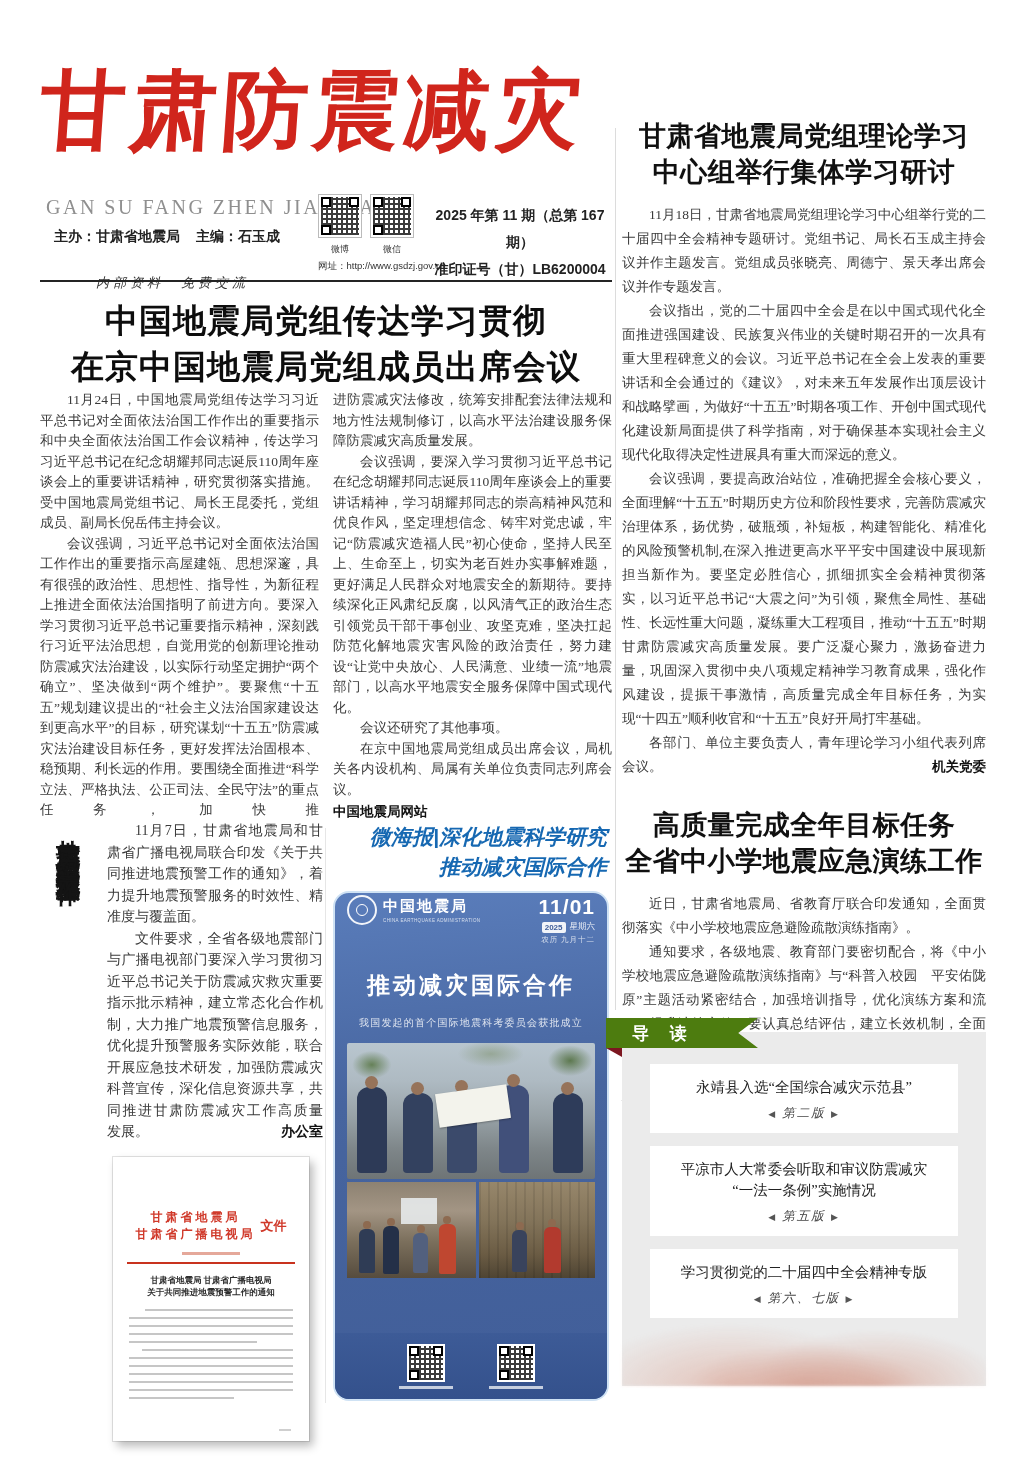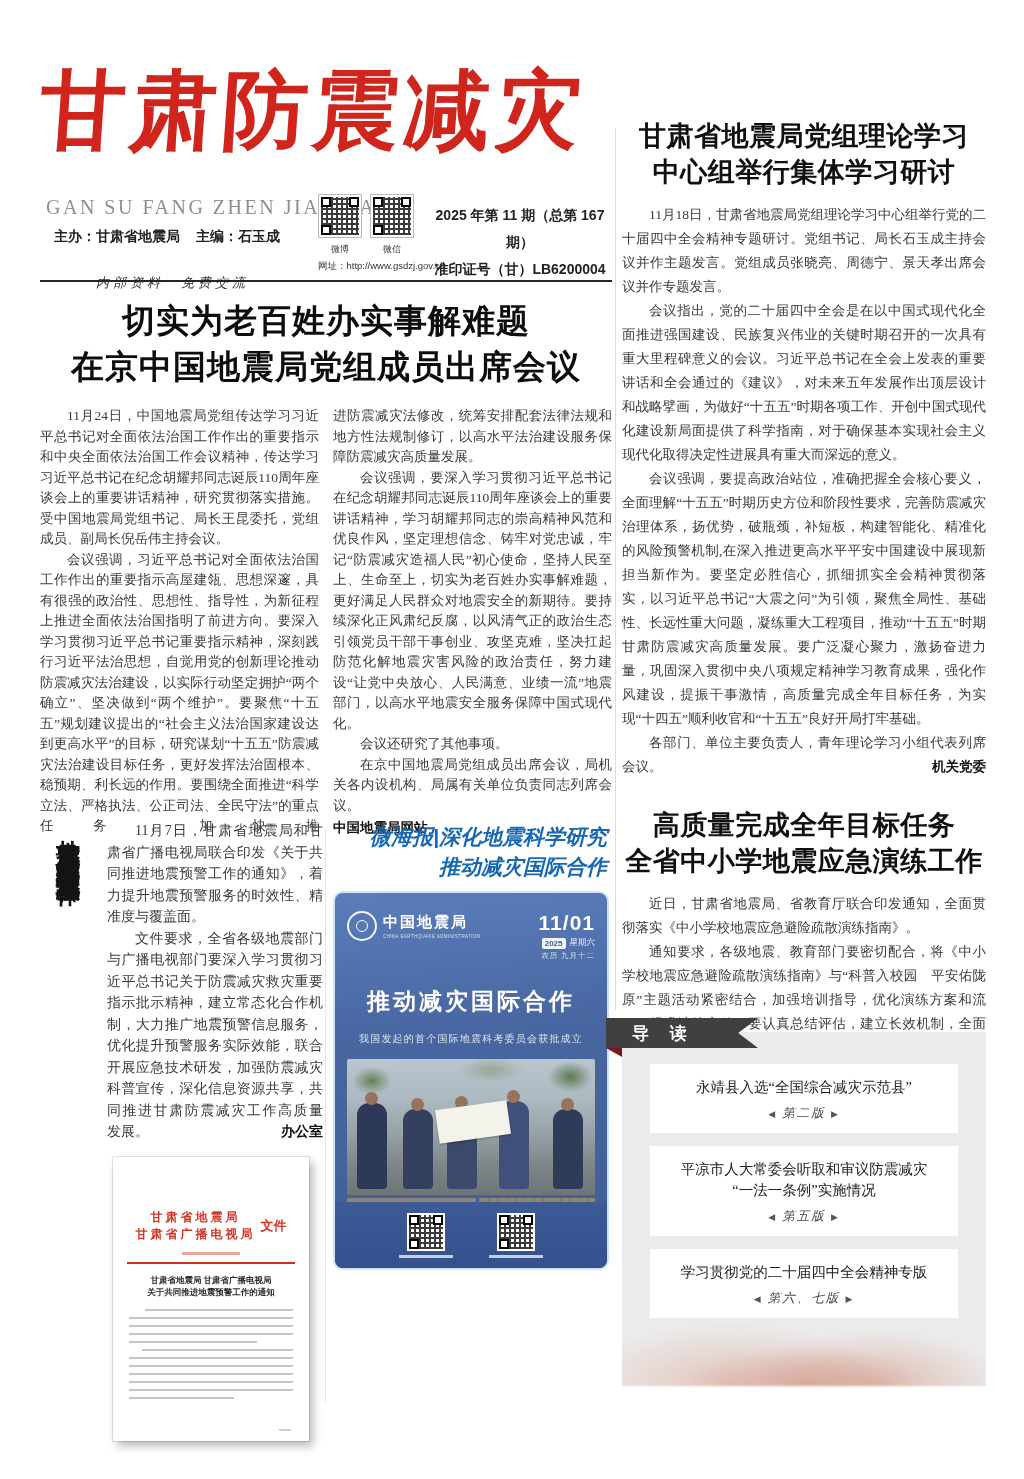--- a/index.html
+++ b/index.html
@@ -36,21 +36,21 @@
               font-family:"Liberation Sans",sans-serif;}
   .mast-rule{position:absolute;left:40px;top:280px;width:572px;height:2px;background:#242424;}
   .vdiv{position:absolute;width:1px;background:#dcdcdc;}
   .vdiv1{left:615px;top:128px;height:882px;}
   .vdiv2{left:325px;top:828px;height:575px;background:#e6e6e6;}
 
   
   .main-article{position:absolute;left:40px;top:298px;width:572px;}
   .h1{font-family:"Liberation Sans",sans-serif;font-weight:900;font-size:33px;color:#0d0d0d;
       text-align:center;line-height:46px;letter-spacing:1px;margin:0;}
-  .cols{display:flex;gap:14px;margin-top:16px;}
+  .cols{display:flex;gap:14px;}
   .col{width:279px;font-size:13.5px;line-height:20.5px;text-align:justify;color:#3a3a3a;}
   .para{margin:0;text-indent:2em;}
   .nin{text-indent:0;}
   .just{text-align:justify;}
   .flast{text-align-last:justify;}
   .byline{font-weight:700;color:#111;font-family:"Liberation Sans",sans-serif;}
   .fr{float:right;}
   .sig{text-indent:0;margin-top:2px;}
 
   
@@ -74,23 +74,23 @@
   .doc-body i:nth-child(1){width:90%;margin-left:10%;}
   .doc-body i:nth-child(5){width:78%;}
   .doc-body i:nth-child(6){width:92%;margin-left:8%;}
   .doc-body i:nth-child(12){width:64%;}
   .doc-pg{position:absolute;right:18px;bottom:10px;width:12px;height:2px;background:#cfcfcf;}
 
   
   .poster-col{position:absolute;left:333px;top:822px;width:276px;}
   .phead{font-family:"Liberation Sans",sans-serif;font-weight:800;font-style:italic;
          color:#1668b2;font-size:21px;line-height:30px;text-align:right;padding-right:2px;}
-  .poster{margin-top:9px;height:379px;border:2px solid #cfe2f4;border-radius:10px;box-sizing:border-box;
+  .poster{margin-top:9px;height:510px;border:2px solid #cfe2f4;border-radius:16px;box-sizing:border-box;
           background:linear-gradient(175deg,#5a7dbb,#47659f 40%,#415e99);
-          padding:18px 12px 0;position:relative;overflow:hidden;}
+          padding:2px 12px 0;position:relative;overflow:hidden;}
   .p-top{display:flex;justify-content:space-between;align-items:flex-start;color:#fff;}
   .p-org{display:flex;gap:6px;align-items:center;}
   .p-logo{width:30px;height:30px;border:2px solid rgba(255,255,255,.92);border-radius:50%;
           box-sizing:border-box;display:flex;align-items:center;justify-content:center;}
   .p-logo-inner{width:12px;height:12px;border:1.5px solid #fff;border-radius:50%;box-sizing:border-box;}
   .p-orgcn{font-size:15px;font-weight:700;letter-spacing:2px;}
   .p-orgen{font-size:4.5px;letter-spacing:.4px;opacity:.75;margin-top:2px;font-family:"Liberation Sans",sans-serif;}
   .p-date{text-align:right;}
   .p-date-main{font-size:21px;font-weight:800;letter-spacing:1px;font-family:"Liberation Sans",sans-serif;}
   .p-date-row{display:flex;gap:4px;justify-content:flex-end;align-items:center;margin-top:2px;}
@@ -141,21 +141,21 @@
 
   
   .rcol{position:absolute;left:622px;top:118px;width:364px;}
   .rhead{margin:0;font-size:27px;font-weight:700;color:#101010;text-align:center;
          line-height:36px;letter-spacing:.5px;font-family:"Liberation Serif",serif;}
   .rbody{margin-top:13px;font-size:13.5px;line-height:24px;text-align:justify;color:#3a3a3a;}
   .rhead2{margin-top:28px;}
 
   
   .guide{position:absolute;left:622px;top:1032px;width:364px;height:354px;background:#ebebeb;}
-  .ribbon{position:absolute;left:-16px;top:-14px;width:152px;height:30px;background:#404040;
+  .ribbon{position:absolute;left:-16px;top:-14px;width:152px;height:30px;background:#4d7c0f;
           color:#fff;font-weight:700;font-size:17px;letter-spacing:8px;
           display:flex;align-items:center;padding-left:26px;box-sizing:border-box;
           clip-path:polygon(0 0,100% 0,87% 50%,100% 100%,0 100%);
           font-family:"Liberation Sans",sans-serif;}
   .fold{position:absolute;left:-16px;top:16px;width:16px;height:9px;background:#7d1620;
         clip-path:polygon(0 0,100% 0,100% 100%);}
   .gcards{padding-top:32px;}
   .gcard{background:#fff;margin:0 28px 13px;padding:13px 10px 11px;text-align:center;}
   .gtitle{font-size:14.5px;color:#222;line-height:21px;}
   .gtitle:empty{display:none;}
@@ -203,21 +203,21 @@
       <div>2025 年第 11 期（总第 167 期）</div>
       <div>准印证号（甘）LB6200004</div>
     </div>
   </header>
   <div class="mast-rule"></div>
   <div class="vdiv vdiv1"></div>
   <div class="vdiv vdiv2"></div>
 
   <section class="main-article">
     <h1 class="h1">
-      <div>切实为老百姓办实事解难题</div>
+      <div>中国地震局党组传达学习贯彻</div>
       <div>在京中国地震局党组成员出席会议</div>
     </h1>
     <div class="cols">
       <div class="col">
         <p class="para just">11月24日，中国地震局党组传达学习习近平总书记对全面依法治国工作作出的重要指示和中央全面依法治国工作会议精神，传达学习习近平总书记在纪念胡耀邦同志诞辰110周年座谈会上的重要讲话精神，研究贯彻落实措施。受中国地震局党组书记、局长王昆委托，党组成员、副局长倪岳伟主持会议。</p>
         <p class="para just flast">会议强调，习近平总书记对全面依法治国工作作出的重要指示高屋建瓴、思想深邃，具有很强的政治性、思想性、指导性，为新征程上推进全面依法治国指明了前进方向。要深入学习贯彻习近平总书记重要指示精神，深刻践行习近平法治思想，自觉用党的创新理论推动防震减灾法治建设，以实际行动坚定拥护“两个确立”、坚决做到“两个维护”。要聚焦“十五五”规划建议提出的“社会主义法治国家建设达到更高水平”的目标，研究谋划“十五五”防震减灾法治建设目标任务，更好发挥法治固根本、稳预期、利长远的作用。要围绕全面推进“科学立法、严格执法、公正司法、全民守法”的重点任务，加快推</p>
       </div>
       <div class="col">
         <p class="para nin just">进防震减灾法修改，统筹安排配套法律法规和地方性法规制修订，以高水平法治建设服务保障防震减灾高质量发展。</p>
         <p class="para just">会议强调，要深入学习贯彻习近平总书记在纪念胡耀邦同志诞辰110周年座谈会上的重要讲话精神，学习胡耀邦同志的崇高精神风范和优良作风，坚定理想信念、铸牢对党忠诚，牢记“防震减灾造福人民”初心使命，坚持人民至上、生命至上，切实为老百姓办实事解难题，更好满足人民群众对地震安全的新期待。要持续深化正风肃纪反腐，以风清气正的政治生态引领党员干部干事创业、攻坚克难，坚决扛起防范化解地震灾害风险的政治责任，努力建设“让党中央放心、人民满意、业绩一流”地震部门，以高水平地震安全服务保障中国式现代化。</p>

